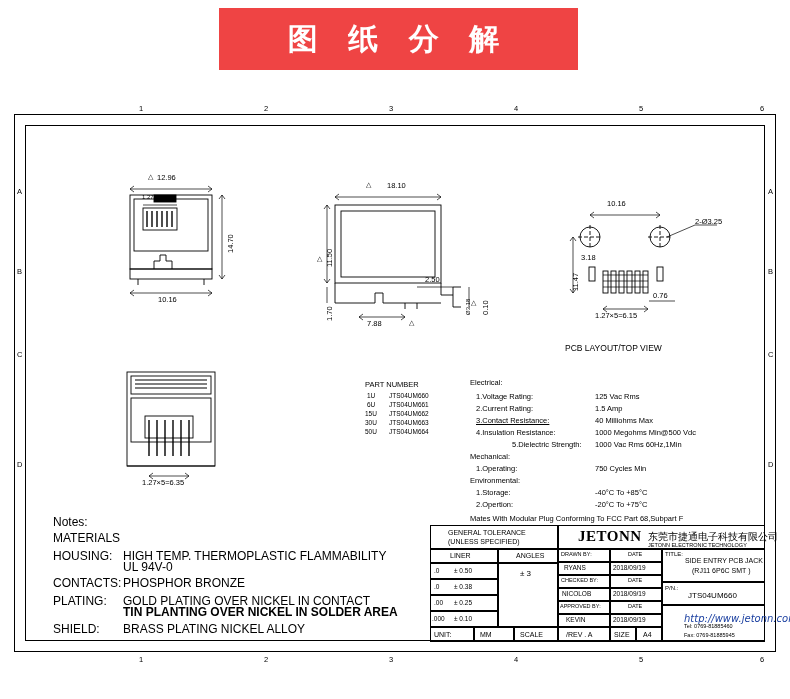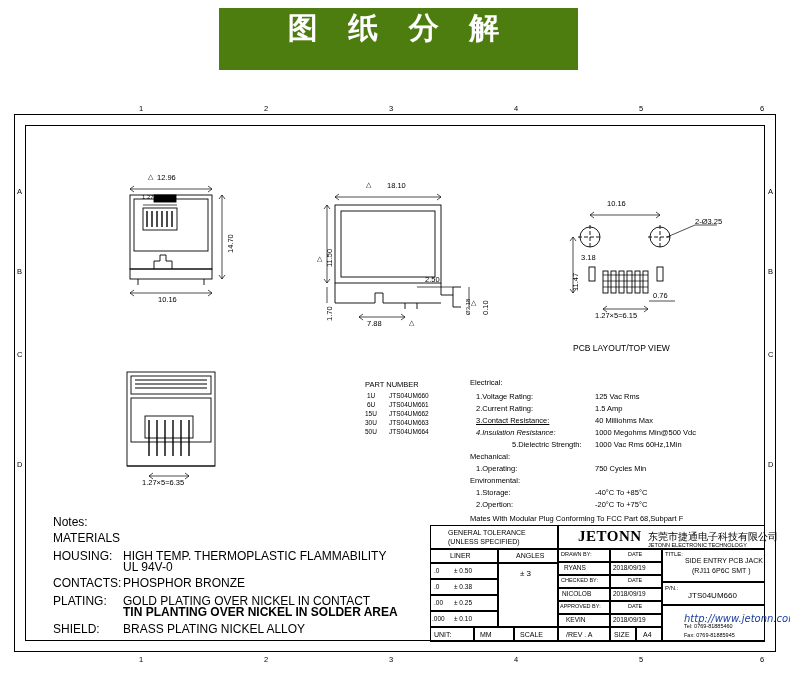--- a/index.html
+++ b/index.html
@@ -3,21 +3,21 @@
 <meta charset="utf-8">
 <style>
   html,body{margin:0;padding:0;}
   body{
     width:790px;height:699px;background:#ffffff;
     font-family:"Liberation Sans", sans-serif;
     color:#000;position:relative;overflow:hidden;
   }
   .banner{
     position:absolute;left:219px;top:8px;width:359px;height:62px;
-    background:#4d7c0f;display:flex;align-items:flex-start;justify-content:center;
+    background:#ef4444;display:flex;align-items:center;justify-content:center;
   }
   .banner-text{
     color:#fff;font-size:30px;font-weight:bold;letter-spacing:10px;
     font-family:"DejaVu Sans", sans-serif;
   }
 
   
   .sheet{
     position:absolute;left:14px;top:114px;width:762px;height:538px;
     border:1.3px solid #000;box-sizing:border-box;
@@ -230,21 +230,21 @@
         <line x1="103" y1="134" x2="99" y2="131"></line>
           <line x1="103" y1="134" x2="99" y2="137"></line>
       </g>
     </svg>
     <div class="lbl" style="left:62px;top:24px;">10.16</div>
     <div class="vlbl" style="left:26px;top:116px;">11.47</div>
     <div class="lbl" style="left:36px;top:78px;">3.18</div>
     <div class="lbl" style="left:150px;top:42px;">2-Ø3.25</div>
     <div class="lbl" style="left:108px;top:116px;">0.76</div>
     <div class="lbl" style="left:50px;top:136px;">1.27×5=6.15</div>
-    <div class="lbl9" style="left:28px;top:168px;">PCB  LAYOUT/TOP  VIEW</div>
+    <div class="lbl9" style="left:20px;top:168px;">PCB  LAYOUT/TOP  VIEW</div>
   </div>
 
   <div class="view" style="left:90px;top:245px;width:170px;height:140px;">
     <svg width="170" height="140" viewBox="0 0 170 140">
       <g stroke="#000" fill="none" stroke-width="0.9">
         <rect x="22" y="12" width="88" height="94"></rect>
         <rect x="26" y="16" width="80" height="18"></rect>
         <g stroke-width="1.1">
           <line x1="30" y1="20" x2="102" y2="20"></line>
           <line x1="30" y1="24" x2="102" y2="24"></line>
@@ -304,21 +304,21 @@
 
     <div class="spec" style="left:6px;top:14px;">1.Voltage Rating:</div>
     <div class="spec" style="left:125px;top:14px;">125 Vac Rms</div>
 
     <div class="spec" style="left:6px;top:26px;">2.Current Rating:</div>
     <div class="spec" style="left:125px;top:26px;">1.5 Amp</div>
 
     <div class="spec" style="left:6px;top:38px;text-decoration:underline;">3.Contact Resistance:</div>
     <div class="spec" style="left:125px;top:38px;">40 Milliohms Max</div>
 
-    <div class="spec" style="left:6px;top:50px;font-style:italic;">4.Insulation Resistance:</div>
+    <div class="spec" style="left:6px;top:50px;">4.Insulation Resistance:</div>
     <div class="spec" style="left:125px;top:50px;">1000 Megohms Min@500 Vdc</div>
 
     <div class="spec" style="left:6px;top:62px;padding-left:36px;">5.Dielectric Strength:</div>
     <div class="spec" style="left:125px;top:62px;">1000 Vac Rms 60Hz,1Min</div>
 
     <div class="spec" style="left:0;top:74px;">Mechanical:</div>
     <div class="spec" style="left:6px;top:86px;">1.Operating:</div>
     <div class="spec" style="left:125px;top:86px;">750 Cycles Min</div>
 
     <div class="spec" style="left:0;top:98px;">Environmental:</div>

